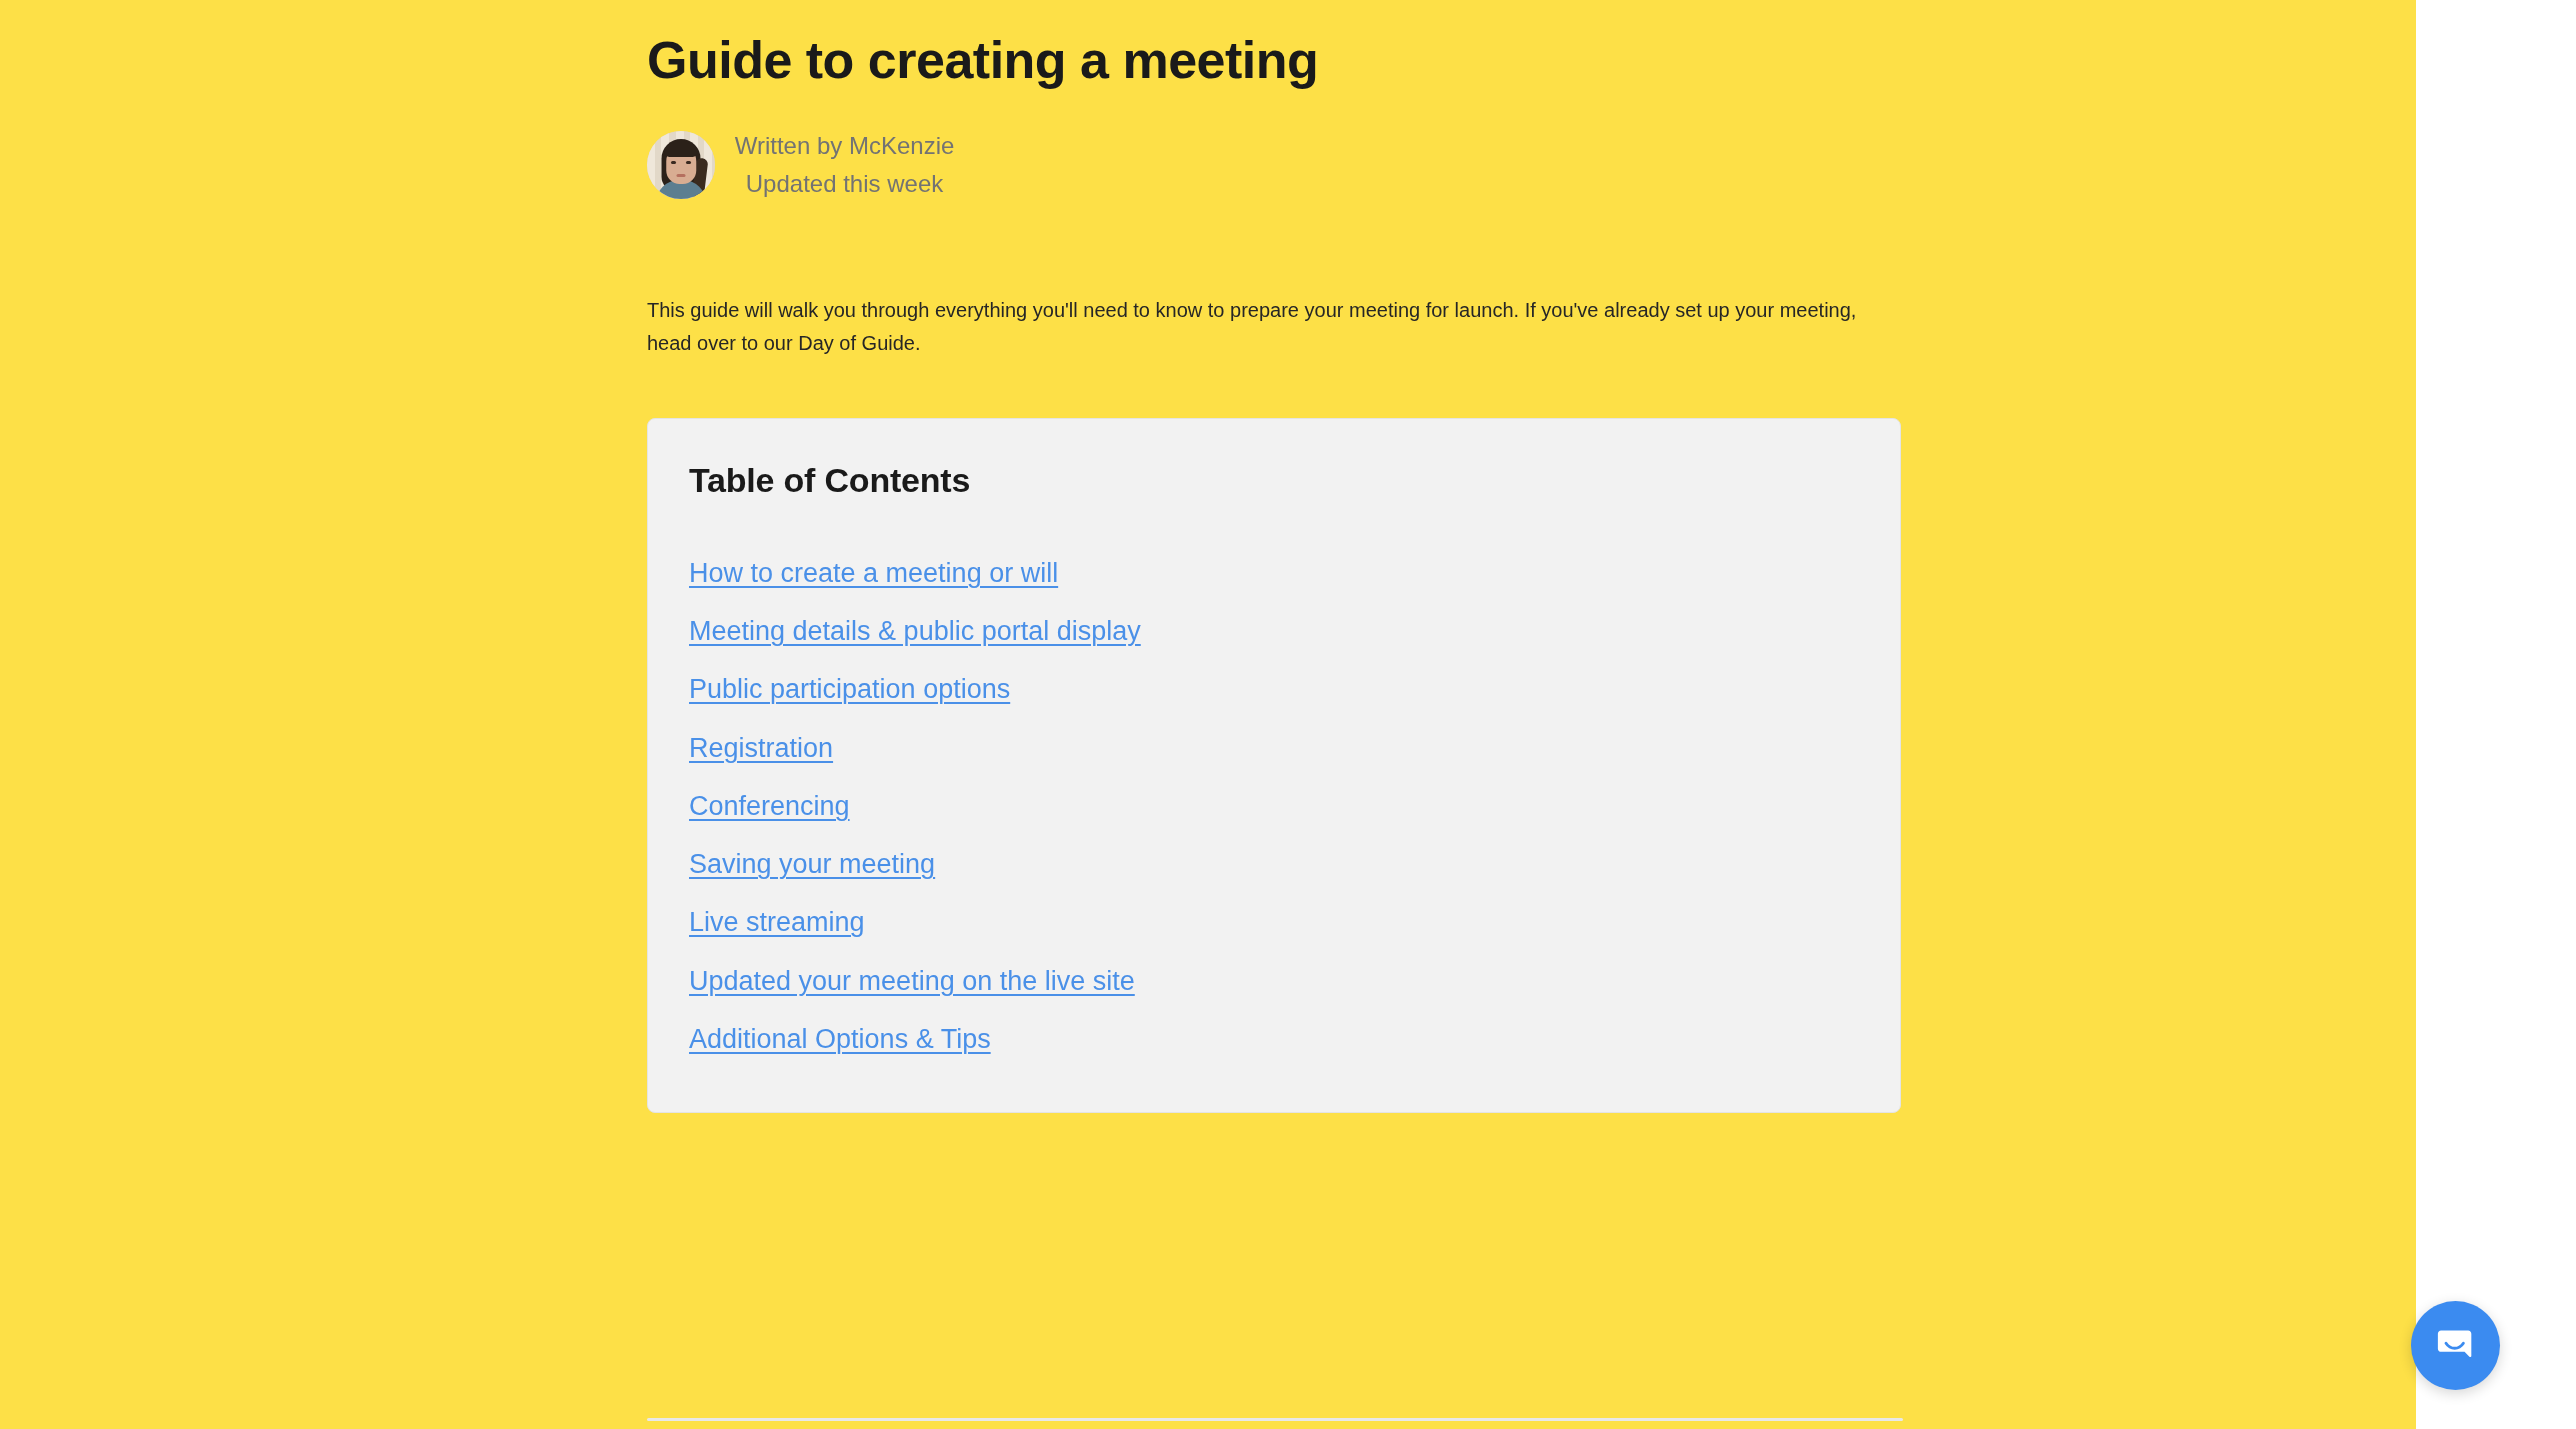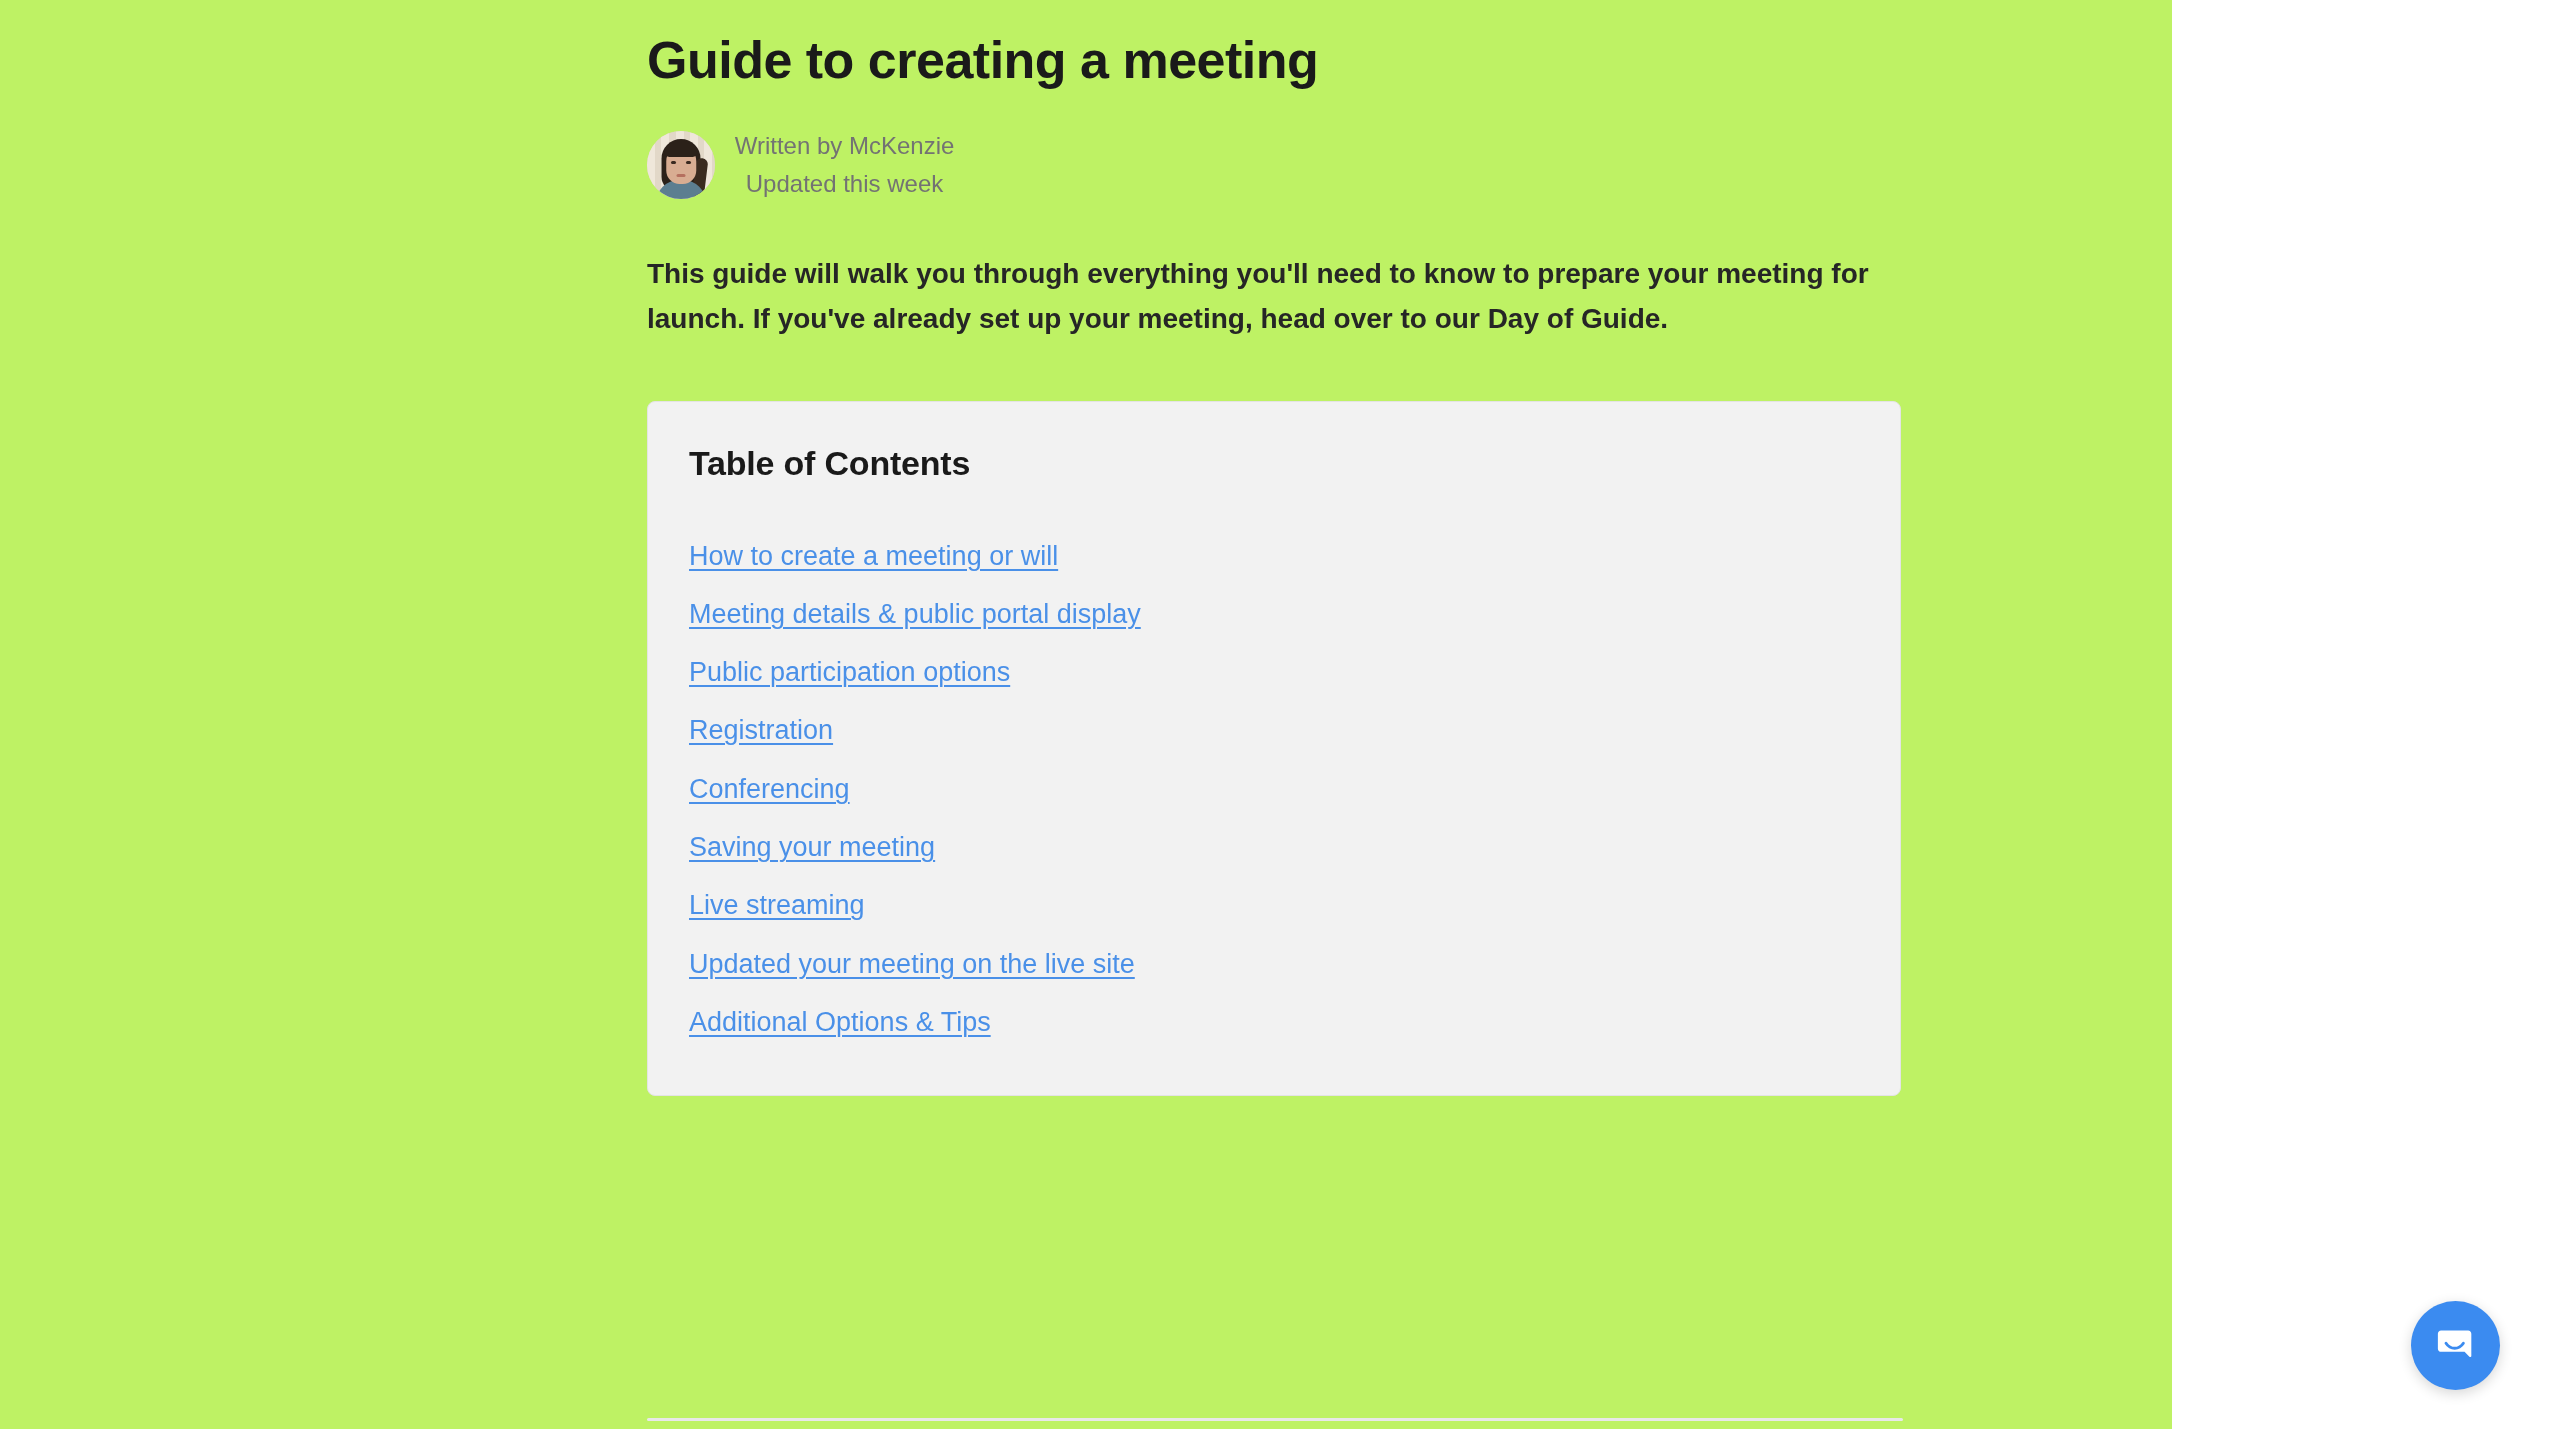--- a/index.html
+++ b/index.html
@@ -11,23 +11,23 @@
     overflow: hidden;
   }
 
   body {
     font-family: "Liberation Sans", sans-serif;
     -webkit-font-smoothing: antialiased;
   }
 
   .page {
     position: relative;
-    width: 2172px;
+    width: 2416px;
     height: 1429px;
-    background: #bef264;
+    background: #fde047;
   }
 
   
   .article {
     position: absolute;
     left: 647px;
     top: 0;
     width: 1256px;
   }
 
@@ -144,25 +144,25 @@
   }
   .author-line {
     font-size: 24px;
     line-height: 1.42;
     color: #737373;
     font-weight: 400;
   }
 
   
   .intro {
-    margin-top: 50px;
-    font-size: 28px;
+    margin-top: 93px;
+    font-size: 20px;
     line-height: 1.62;
     color: #262626;
-    font-weight: 700;
+    font-weight: 400;
     max-width: 1245px;
   }
 
   
   .toc-card {
     margin-top: 59px;
     width: 1254px;
     background: #f2f2f2;
     border: 0.9px solid #e4e4e4;
     border-radius: 8px;

